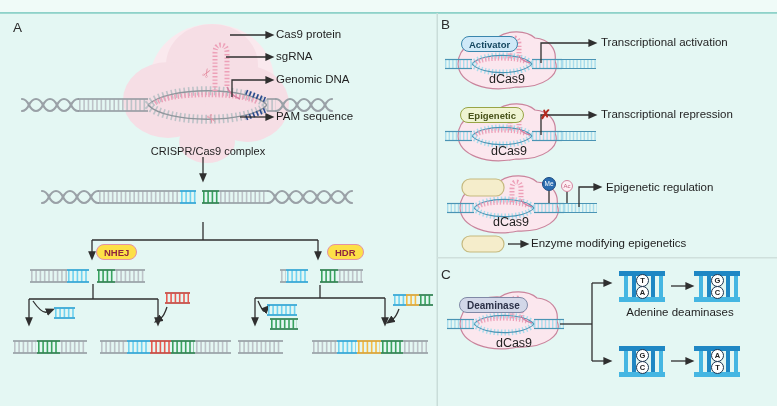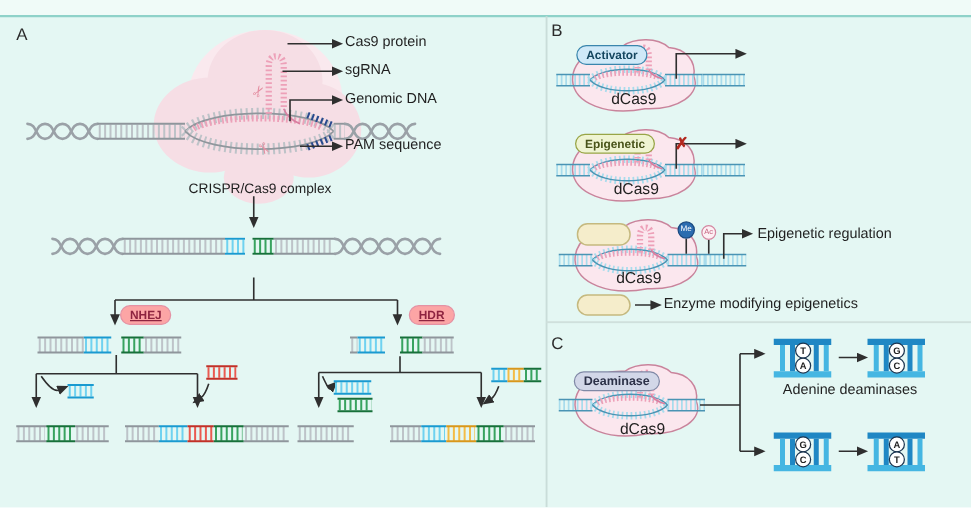--- a/index.html
+++ b/index.html
@@ -4,21 +4,21 @@
 <style>
   html,body{margin:0;padding:0;background:#ffffff;}
   #stage{position:relative;width:777px;height:406px;background:#e4f7f3;overflow:hidden;
          font-family:"Liberation Sans",sans-serif;}
   #topstrip{position:absolute;left:0;top:0;width:777px;height:12px;background:#f0fbf8;}
   .txt{position:absolute;color:#1f1f1f;font-size:11.5px;white-space:nowrap;line-height:13px;}
   .panel-letter{position:absolute;color:#2b2b2b;font-size:13.5px;font-weight:500;}
   .ctr{transform:translateX(-50%);text-align:right;}
   .pill{position:absolute;border-radius:9px;font-size:9.5px;font-weight:600;
         padding:1.5px 7px;line-height:11px;white-space:nowrap;}
-  .pill-path{background:#fca5a5;border:1.2px solid #e492a4;color:#8e2440;text-decoration:underline;}
+  .pill-path{background:#fde047;border:1.2px solid #e492a4;color:#8e2440;}
   .pill-act{background:#cfe9f8;border:1.2px solid #3a86ad;color:#14465f;}
   .pill-rep{background:#eff4d2;border:1.2px solid #98a546;color:#49531a;}
   .pill-dea{background:#d2d7e8;border:1.2px solid #8089a6;color:#2c3148;font-size:10px;}
   .basec{position:absolute;width:13px;height:13px;border-radius:50%;background:#ffffff;
          border:1.3px solid #1c3550;color:#222;font-size:7.5px;font-weight:700;
          text-align:center;line-height:12px;box-sizing:border-box;}
   .mecirc{position:absolute;width:14px;height:14px;border-radius:50%;background:#2a6cb0;
           border:1px solid #1a4a80;color:#fff;font-size:6.5px;text-align:center;line-height:12px;box-sizing:border-box;}
   .accirc{position:absolute;width:12px;height:12px;border-radius:50%;background:#fdf0f4;
           border:1px solid #d486a0;color:#c4607e;font-size:6px;text-align:center;line-height:10px;box-sizing:border-box;}
@@ -380,20 +380,22 @@
 
   <div class="txt ctr" style="left:507px;top:73px;font-size:12.5px">dCas9</div>
   <div class="txt ctr" style="left:509px;top:145px;font-size:12.5px">dCas9</div>
   <div class="txt ctr" style="left:511px;top:216px;font-size:12.5px">dCas9</div>
   <div class="txt ctr" style="left:514px;top:337px;font-size:12.5px">dCas9</div>
 
   <div class="xmark" style="left:540px;top:107px">✗</div>
   <div class="mecirc" style="left:542px;top:177px">Me</div>
   <div class="accirc" style="left:561px;top:180px">Ac</div>
 
+  <div class="txt" style="left:601px;top:36px">Transcriptional activation</div>
+  <div class="txt" style="left:601px;top:108px">Transcriptional repression</div>
   <div class="txt" style="left:606px;top:181px">Epigenetic regulation</div>
   <div class="txt" style="left:531px;top:237px">Enzyme modifying epigenetics</div>
 
   <div class="basec" style="left:636px;top:274px">T</div>
   <div class="basec" style="left:636px;top:286px">A</div>
   <div class="basec" style="left:711px;top:274px">G</div>
   <div class="basec" style="left:711px;top:286px">C</div>
   <div class="basec" style="left:636px;top:349px">G</div>
   <div class="basec" style="left:636px;top:361px">C</div>
   <div class="basec" style="left:711px;top:349px">A</div>

